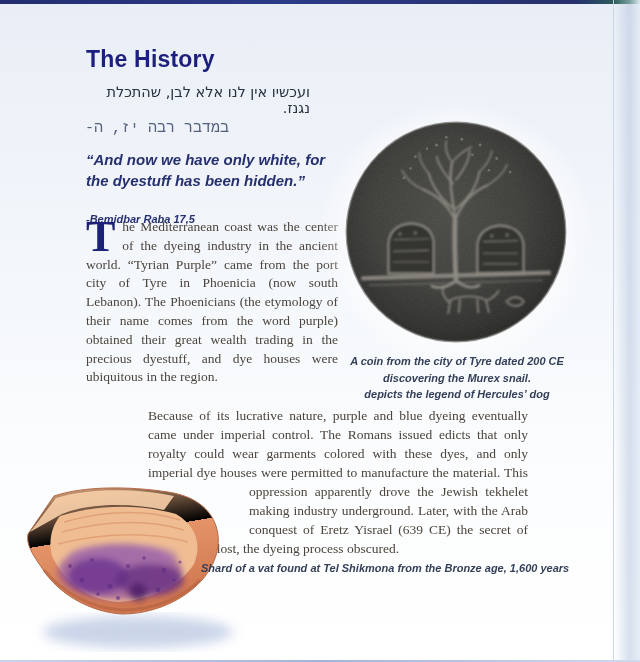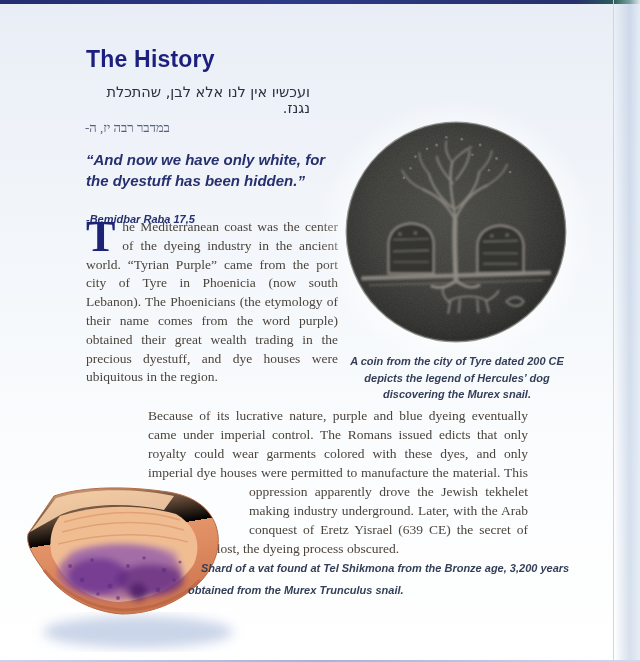--- a/index.html
+++ b/index.html
@@ -11,22 +11,22 @@
   .top-bar{position:absolute;top:0;left:0;width:100%;height:4px;
     background:linear-gradient(90deg,#232d70 0%,#2c3b87 45%,#27306c 90%,#2f7a4f 100%);}
   .right-edge{position:absolute;top:0;right:0;width:26px;height:100%;
     background:linear-gradient(90deg,rgba(205,216,233,0) 0%,rgba(182,198,222,.55) 60%,rgba(228,236,246,.95) 100%);
     border-left:1px solid rgba(140,160,195,.28);}
   .bottom-edge{position:absolute;bottom:0;left:0;width:100%;height:2px;
     background:linear-gradient(90deg,#c9d4ea,#a2b4da 50%,#d0daee);}
   .title{position:absolute;left:86px;top:46px;font-size:23px;font-weight:bold;color:#1c1f7e;letter-spacing:.2px;}
   .hebrew{position:absolute;left:86px;top:84px;width:224px;direction:rtl;text-align:right;
     font-family:"DejaVu Sans",sans-serif;font-size:14.5px;color:#2a3140;}
-  .hebrew-attr{position:absolute;left:85px;top:120px;font-family:Liberation Serif, serif;
-    font-size:13px;color:#54617b;}
+  .hebrew-attr{position:absolute;left:85px;top:120px;font-family:Liberation Mono, monospace;
+    font-size:15px;color:#54617b;}
   .quote{position:absolute;left:86px;top:149px;font-style:italic;font-weight:bold;
     color:#26306f;font-size:15px;line-height:21px;}
   .quote .attr{font-size:11px;margin-top:18px;}
   .serif{font-family:"Liberation Serif",serif;color:#4b443c;}
   .para1{position:absolute;left:86px;top:218px;width:252px;font-size:13.5px;line-height:18.8px;text-align:justify;}
   .dropcap{float:left;font-size:44px;line-height:33px;color:#1b2277;margin:2px 7px 0 0;
     font-family:"Liberation Serif",serif;font-weight:bold;}
   .para2{position:absolute;left:86px;top:406px;width:442px;font-size:13.5px;line-height:19px;text-align:justify;}
   .spacer-a{float:left;width:62px;height:19px;margin-top:57px;}
   .spacer-b{float:left;clear:left;width:163px;height:57px;}
@@ -140,22 +140,22 @@
         <path d="M114 192 L112 204 M124 190 L123 203 M142 190 L143 203 M151 191 L154 203"></path>
         <path d="M152 191 C158 188 162 185 164 181"></path>
         <path d="M112 192 C107 187 105 182 107 177"></path>
         <path d="M172 192 C178 186 186 186 190 192 C186 198 178 198 172 192 Z"></path>
       </g>
     </g>
   </svg>
 
   <div class="coin-caption caption">
     <div>A coin from the city of Tyre dated 200 CE</div>
+    <div>discovering the Murex snail.</div>
     <div>depicts the legend of Hercules’ dog</div>
-    <div>discovering the Murex snail.</div>
   </div>
 
   <div class="para2 serif">
     <div class="spacer-a"></div>
     <div class="spacer-b"></div>
     <span>Because of its lucrative nature, purple and blue dyeing eventually came under imperial control. The Romans issued edicts that only royalty could wear garments colored with these dyes, and only imperial dye houses were permitted to manufacture the material. This oppression apparently drove the Jewish tekhelet making industry underground. Later, with the Arab conquest of Eretz Yisrael (639 CE) the secret of tekhelet was essentially lost, the dyeing process obscured.</span>
   </div>
 
   <svg class="shard" viewBox="0 0 250 178" xmlns="http://www.w3.org/2000/svg" aria-hidden="true">
     <defs>
@@ -199,19 +199,18 @@
         <circle cx="156" cy="98" r="1.8"></circle>
         <circle cx="140" cy="108" r="2.4"></circle>
       <circle cx="100" cy="116" r="2"></circle>
         <circle cx="80" cy="112" r="1.8"></circle>
         <circle cx="162" cy="80" r="1.6"></circle>
     </g>
     <path d="M26 88 C44 110 72 126 104 128 C136 128 164 116 182 98" stroke="#b05f3e" stroke-width="3" fill="none" opacity="0.55"></path>
   </svg>
 
   <div class="shard-caption caption">
-    <div class="line1">Shard of a vat found at Tel Shikmona from the Bronze age, 3,200 years</div>
-    <div>obtained from the Murex Trunculus snail.</div>
+    <div class="line1">Shard of a vat found at Tel Shikmona from the Bronze age, 1,600 years</div>
   </div>
 
   <div class="right-edge"></div>
   <div class="bottom-edge"></div>
 </div>
 
 </body></html>

